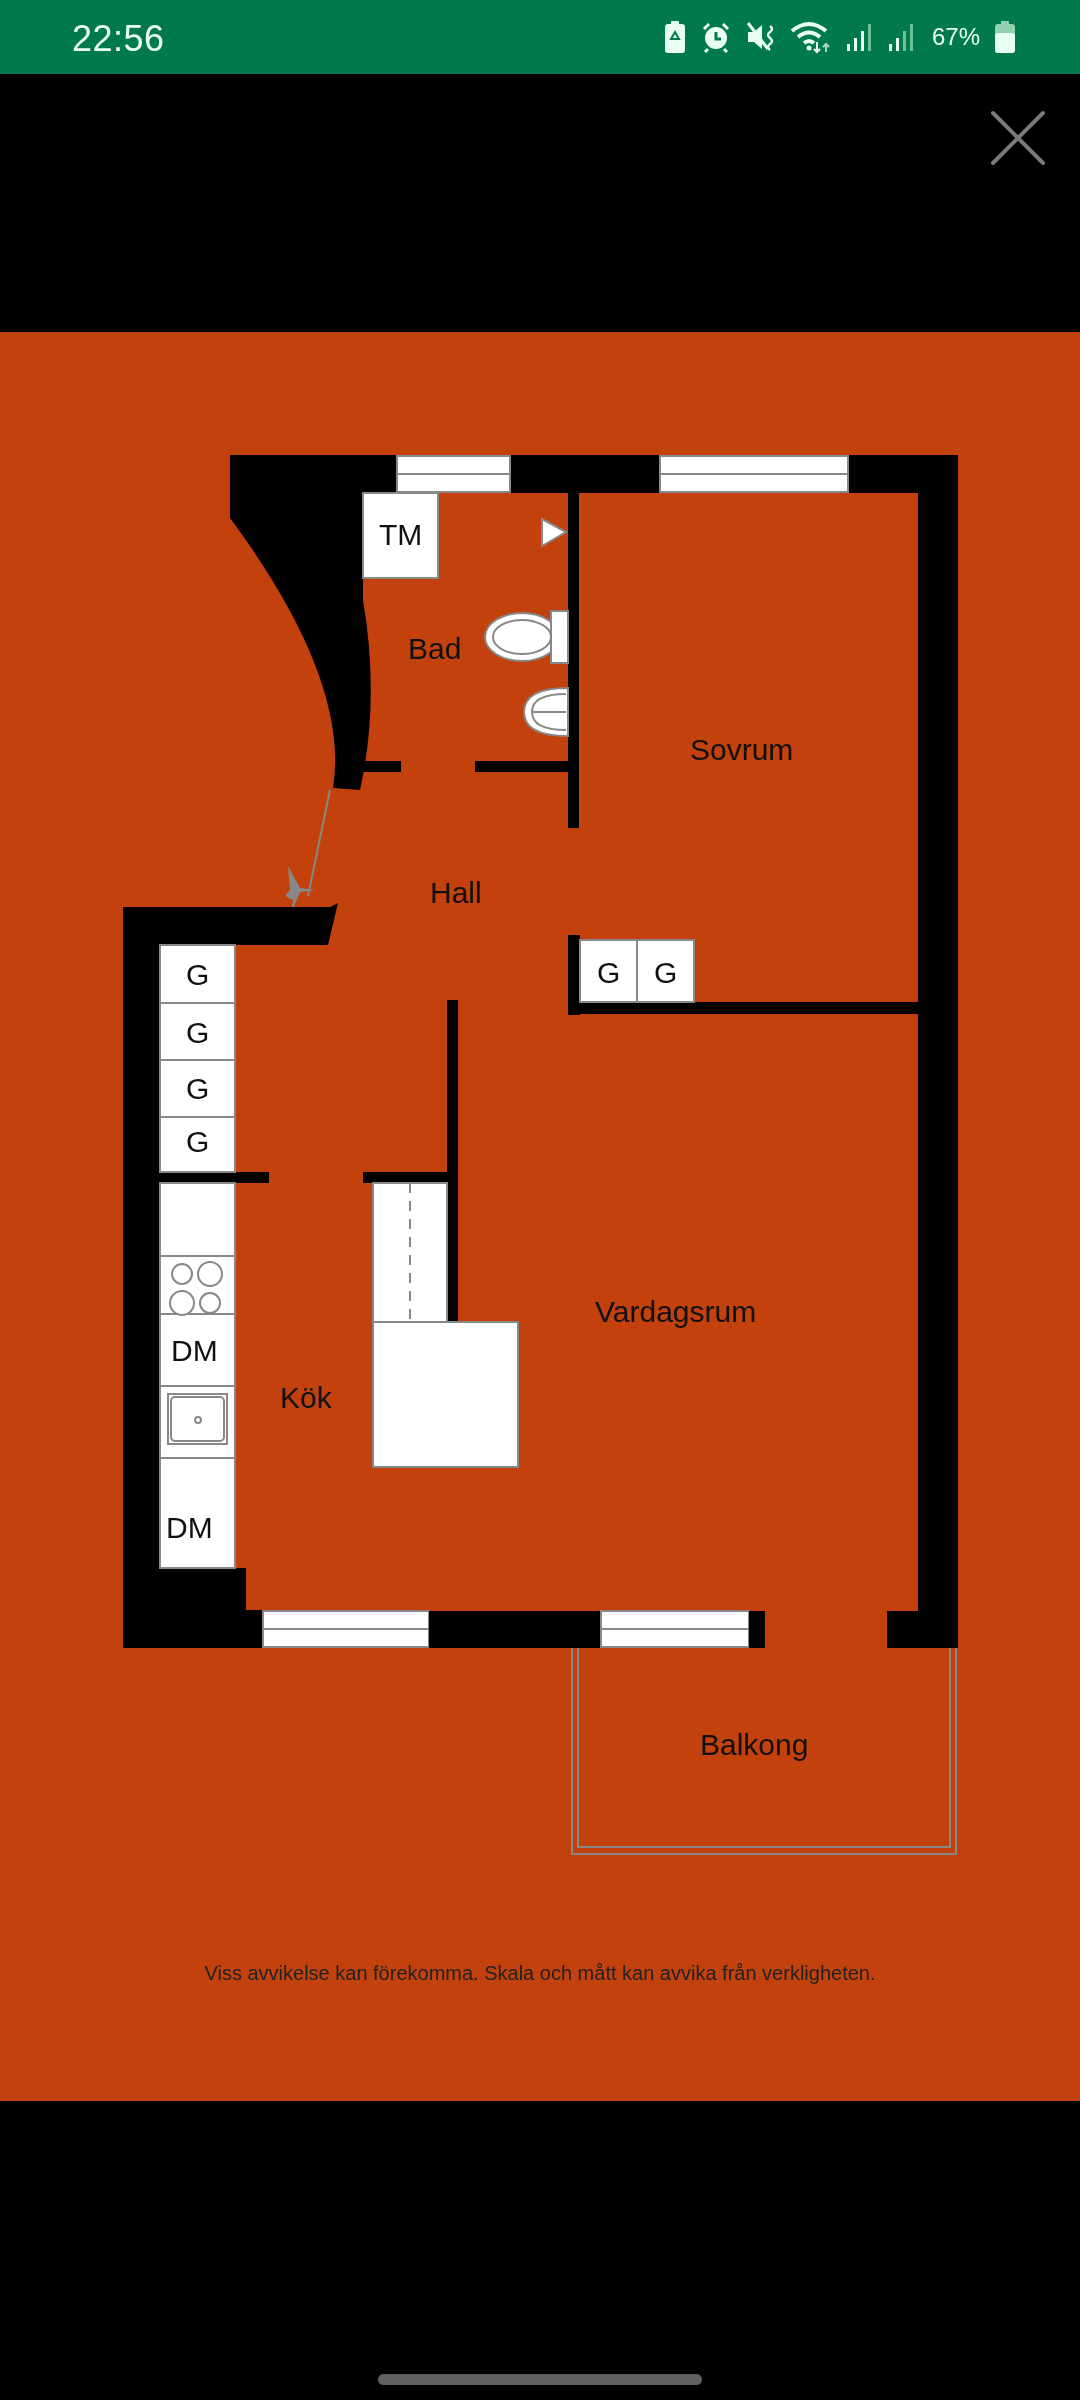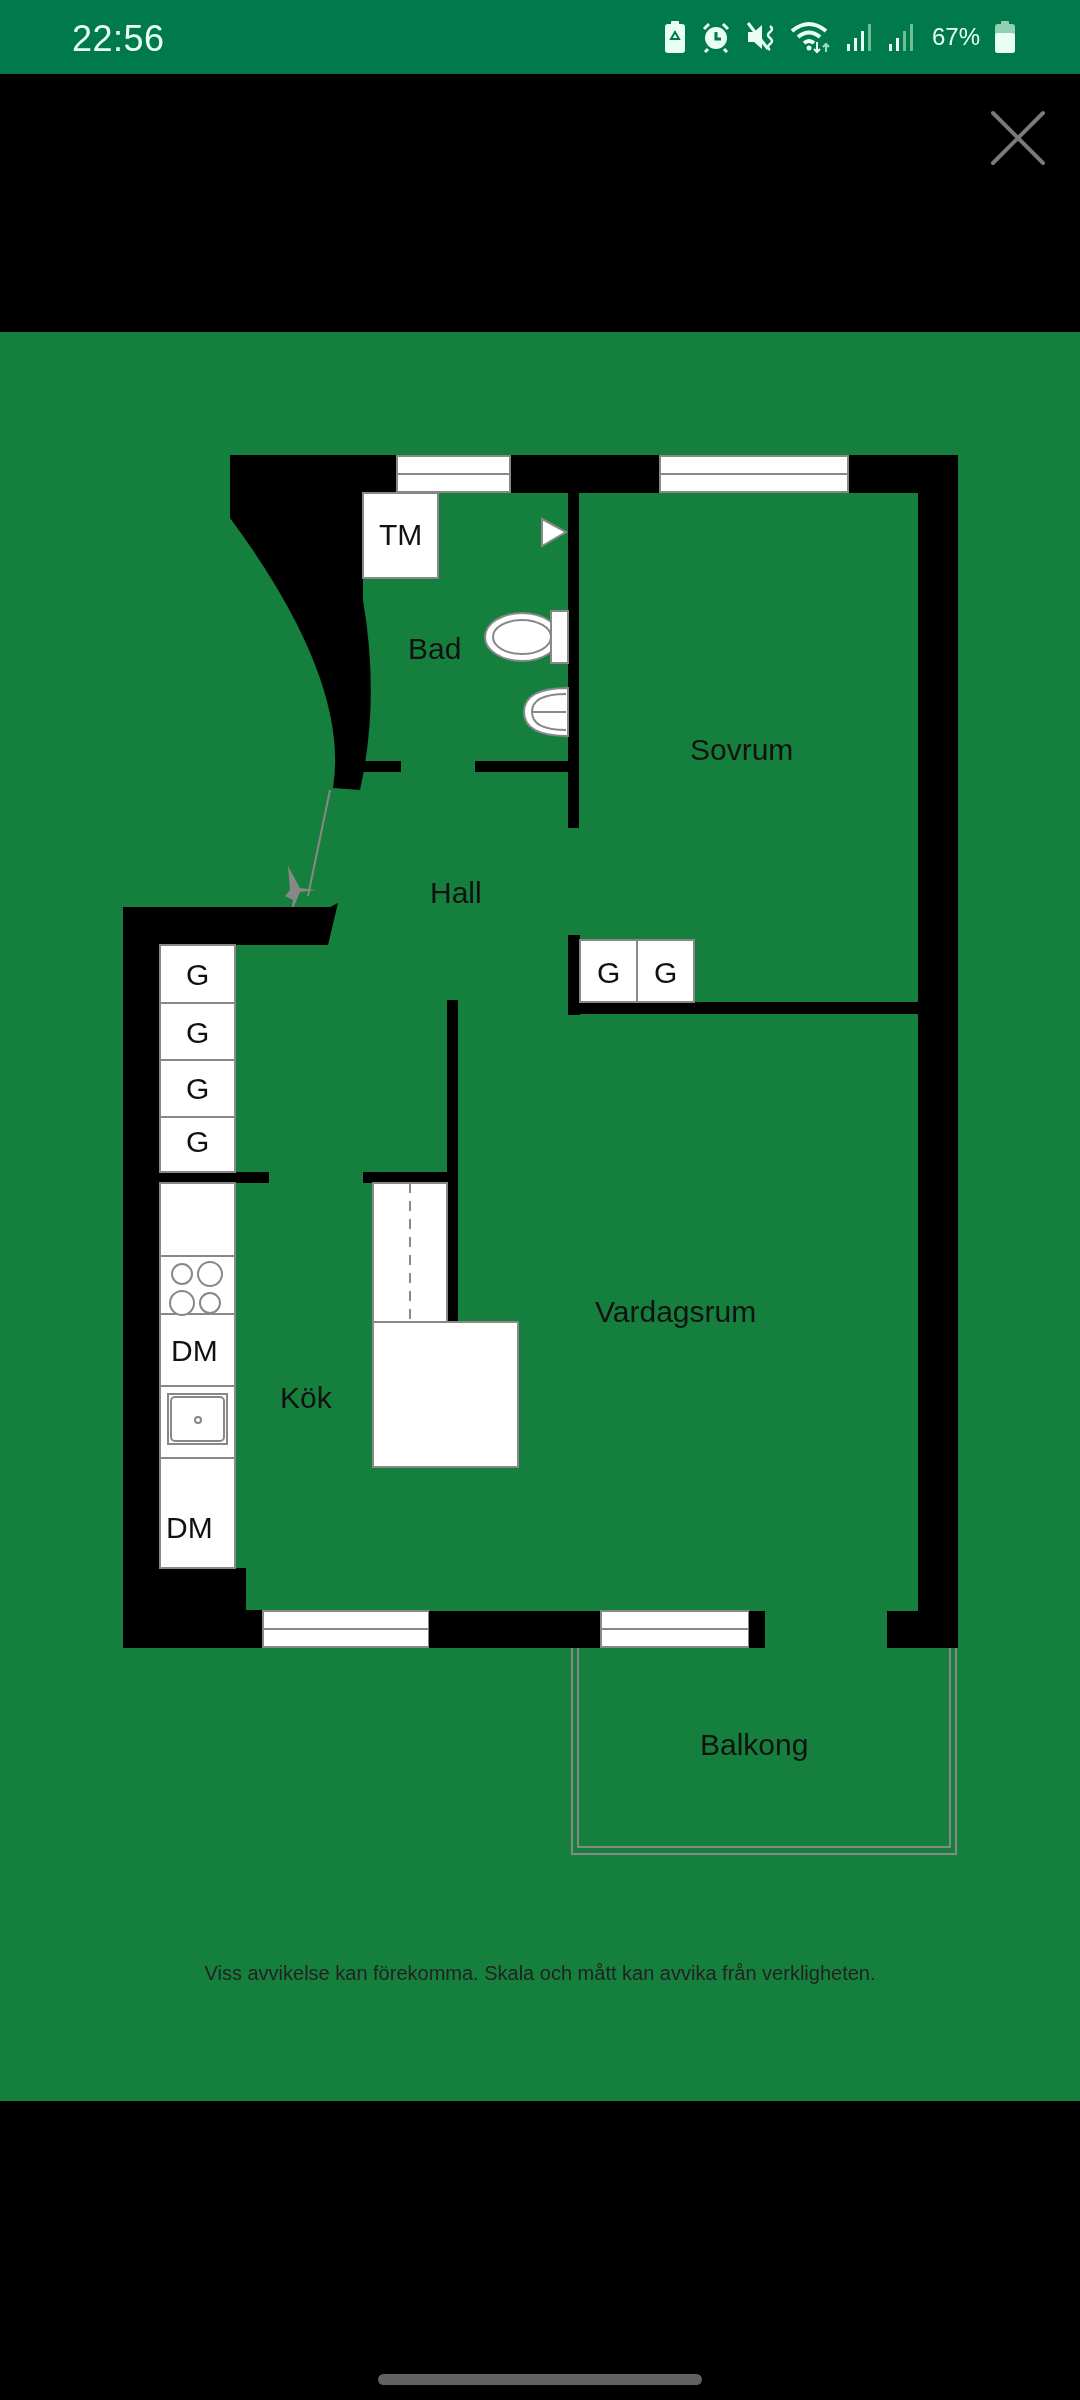--- a/index.html
+++ b/index.html
@@ -9,21 +9,21 @@
     }
     .statusbar {
       position:absolute; left:0; top:0; width:1080px; height:74px; background:#007a4c;
       color:#eafff4;
     }
     .status-time { position:absolute; left:72px; top:18px; font-size:36px; letter-spacing:0.5px; }
     .status-icons { position:absolute; right:64px; top:16px; height:42px; display:flex; align-items:center; gap:14px; }
     .status-icons svg { display:block; }
     .battery-pct { font-size:24px; color:#eafff4; margin-left:2px; }
     .close-btn { position:absolute; left:985px; top:105px; width:66px; height:66px; cursor:pointer; }
-    .viewer-image { position:absolute; left:0; top:332px; width:1080px; height:1769px; background:#15803d; }
+    .viewer-image { position:absolute; left:0; top:332px; width:1080px; height:1769px; background:#c2410c; }
     .plan-svg { position:absolute; left:0; top:0; }
     .room-label { font-family:"Liberation Sans", sans-serif; fill:#111; }
     .disclaimer {
       position:absolute; left:0; top:1630px; width:1080px; text-align:center; font-size:20px; color:#222;
     }
     .nav-handle {
       position:absolute; left:378px; top:2374px; width:324px; height:11px; border-radius:6px; background:#616161;
     }
   </style>
 </head>

